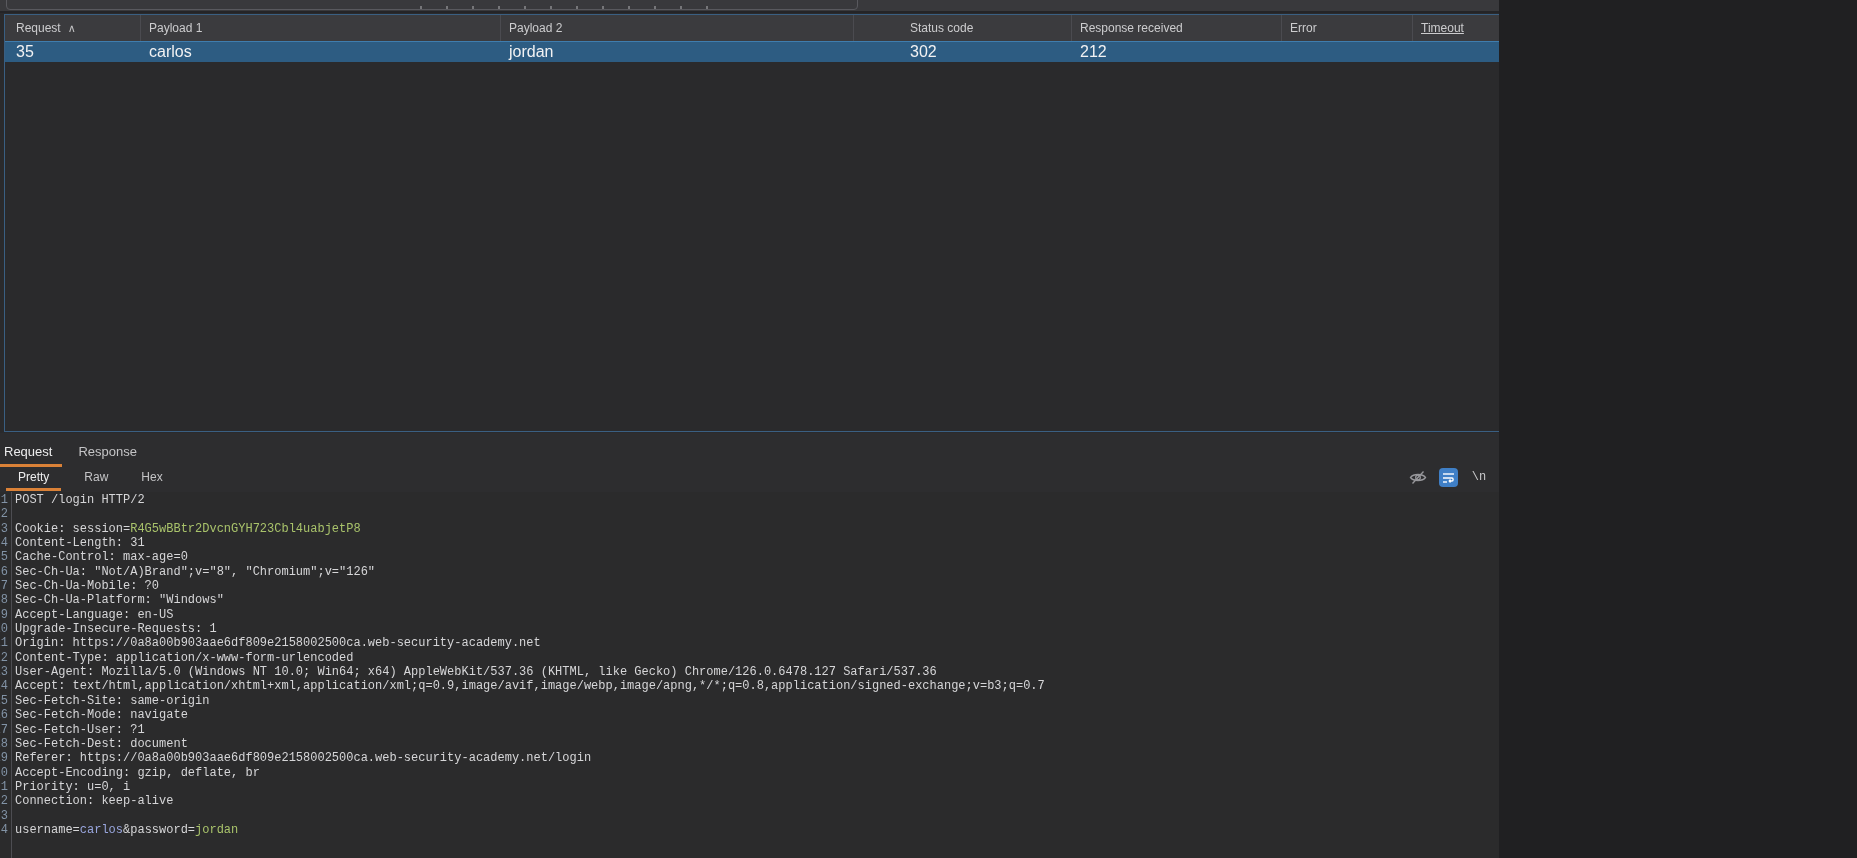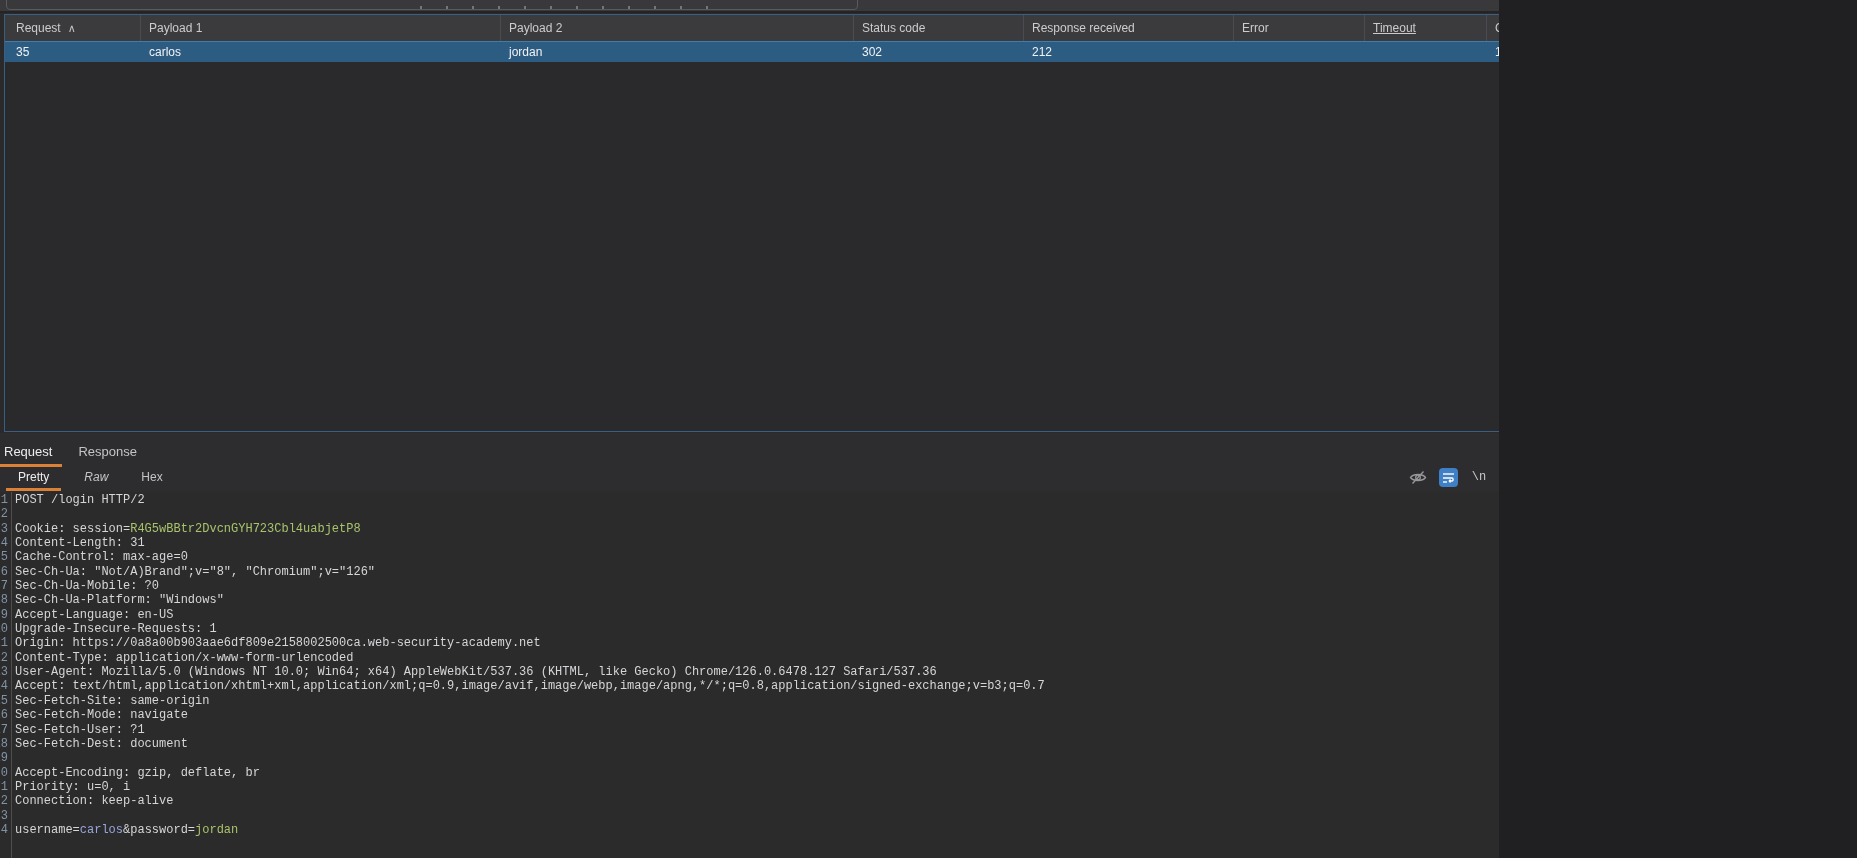--- a/index.html
+++ b/index.html
@@ -15,46 +15,46 @@
   .remnant-marks { position:absolute; left:420px; top:6px; width:290px; height:3px; opacity:.55;
     background:repeating-linear-gradient(90deg,#A9A9AC 0 2px, transparent 2px 26px); }
 
   
   .table-panel { position:absolute; top:14px; left:4px; width:1849px; height:418px; border:1px solid #3A5F82; background:#2A2A2C; box-sizing:border-box; }
   .thead { display:flex; height:26px; background:#3B3B3E; color:#CCCCCE; font-size:12px; }
   .th { display:flex; align-items:center; box-sizing:border-box; padding-left:8px; border-right:1px solid #4B4B50; overflow:hidden; white-space:nowrap; }
   .th:first-child { padding-left:11px; }
   .th:last-child { border-right:none;margin-left:36px; }
   .sort-glyph { margin-left:7px; font-size:11px; color:#C2C2C4; }
-  .trow { display:flex; height:21px; background:#2D5C82; border-top:1px solid #3F7DAE; color:#F2F2F3; font-size:12px; box-sizing:border-box; }
+  .trow { display:flex; height:21px; background:#2D5C82; border-top:1px solid #3F7DAE; color:#F2F2F3; font-size:16px; box-sizing:border-box; }
   .td { display:flex; align-items:center; box-sizing:border-box; padding-left:8px; overflow:hidden; white-space:nowrap; }
   .td:first-child { padding-left:11px; }
   .c0 { width:136px; flex:0 0 136px; }
   .c1 { width:360px; flex:0 0 360px; }
   .c2 { width:353px; flex:0 0 353px; }
-  .c3 { width:170px; flex:0 0 170px; }
+  .c3 { width:170px; flex:0 0 170px;margin-left:48px; }
   .c4 { width:210px; flex:0 0 210px; }
   .c5 { width:131px; flex:0 0 131px; }
   .c6 { width:122px; flex:0 0 122px;text-decoration:underline; }
   .c7 { width:128px; flex:0 0 128px; }
   .c8 { flex:1 1 auto; }
 
   
   .lower-panel { position:absolute; top:433px; left:0; right:0; bottom:0; background:#2D2D2F; }
   .tabs-row { position:absolute; top:7px; left:0; right:0; height:27px; display:flex; }
   .tab { height:24px; line-height:24px; padding:0 10px; font-size:13px; color:#C4C4C6; border-bottom:3px solid transparent; cursor:default; white-space:nowrap; }
   .tab.sel { color:#EDEDEE; border-bottom-color:#DA8137; }
   .tab-request { margin-left:-6px; }
   .tab-response { margin-left:6px; }
 
   .subtabs-row { position:absolute; top:34px; left:0; right:0; height:25px; display:flex;padding-left:16px; }
   .subtab { height:21px; line-height:21px; padding:0 12px; font-size:12px; color:#C4C4C6; border-bottom:3px solid transparent; white-space:nowrap; }
   .subtab.sel { color:#EDEDEE; border-bottom-color:#DA8137; }
   .subtab-pretty { margin-left:-10px; }
-  .subtab-raw { margin-left:11px;font-style:italic; }
+  .subtab-raw { margin-left:11px; }
   .subtab-hex { margin-left:9px; }
 
   .editor-icons { position:absolute; top:33px; right:10px; height:22px; display:flex; align-items:center; gap:11px; }
   .icon-btn { display:flex; align-items:center; justify-content:center; width:20px; height:18px; }
   .wrap-btn { width:19px; height:19px; background:#3F7FC6; border-radius:4px; }
   .nl-label { font-family:"Liberation Mono", monospace; font-size:12px; color:#C9C9CB; }
 
   
   .editor { position:absolute; top:59px; left:0; right:0; bottom:0; background:#2B2B2C; font-family:"Liberation Mono", monospace; font-size:12px; color:#D6D6D8; padding-top:1px; }
   .gutter-divider { position:absolute; left:11px; top:0; bottom:0; width:1px; background:#4D4D52; }
@@ -167,21 +167,21 @@
           <div class="line"><span class="ln">9</span><span class="lt"><span>Accept-Language: en-US</span></span></div>
           <div class="line"><span class="ln">10</span><span class="lt"><span>Upgrade-Insecure-Requests: 1</span></span></div>
           <div class="line"><span class="ln">11</span><span class="lt"><span>Origin: https://0a8a00b903aae6df809e2158002500ca.web-security-academy.net</span></span></div>
           <div class="line"><span class="ln">12</span><span class="lt"><span>Content-Type: application/x-www-form-urlencoded</span></span></div>
           <div class="line"><span class="ln">13</span><span class="lt"><span>User-Agent: Mozilla/5.0 (Windows NT 10.0; Win64; x64) AppleWebKit/537.36 (KHTML, like Gecko) Chrome/126.0.6478.127 Safari/537.36</span></span></div>
           <div class="line"><span class="ln">14</span><span class="lt"><span>Accept: text/html,application/xhtml+xml,application/xml;q=0.9,image/avif,image/webp,image/apng,*/*;q=0.8,application/signed-exchange;v=b3;q=0.7</span></span></div>
           <div class="line"><span class="ln">15</span><span class="lt"><span>Sec-Fetch-Site: same-origin</span></span></div>
           <div class="line"><span class="ln">16</span><span class="lt"><span>Sec-Fetch-Mode: navigate</span></span></div>
           <div class="line"><span class="ln">17</span><span class="lt"><span>Sec-Fetch-User: ?1</span></span></div>
           <div class="line"><span class="ln">18</span><span class="lt"><span>Sec-Fetch-Dest: document</span></span></div>
-          <div class="line"><span class="ln">19</span></div>
+          <div class="line"><span class="ln">19</span><span class="lt"><span>Referer: https://0a8a00b903aae6df809e2158002500ca.web-security-academy.net/login</span></span></div>
           <div class="line"><span class="ln">20</span><span class="lt"><span>Accept-Encoding: gzip, deflate, br</span></span></div>
           <div class="line"><span class="ln">21</span><span class="lt"><span>Priority: u=0, i</span></span></div>
           <div class="line"><span class="ln">22</span><span class="lt"><span>Connection: keep-alive</span></span></div>
           <div class="line"><span class="ln">23</span><span class="lt"><span></span></span></div>
           <div class="line"><span class="ln">24</span><span class="lt"><span>username=</span><span class="seg-blue">carlos</span><span>&amp;password=</span><span class="seg-green">jordan</span></span></div>
         </div>
     </div>
   </div>
 
 </div>

